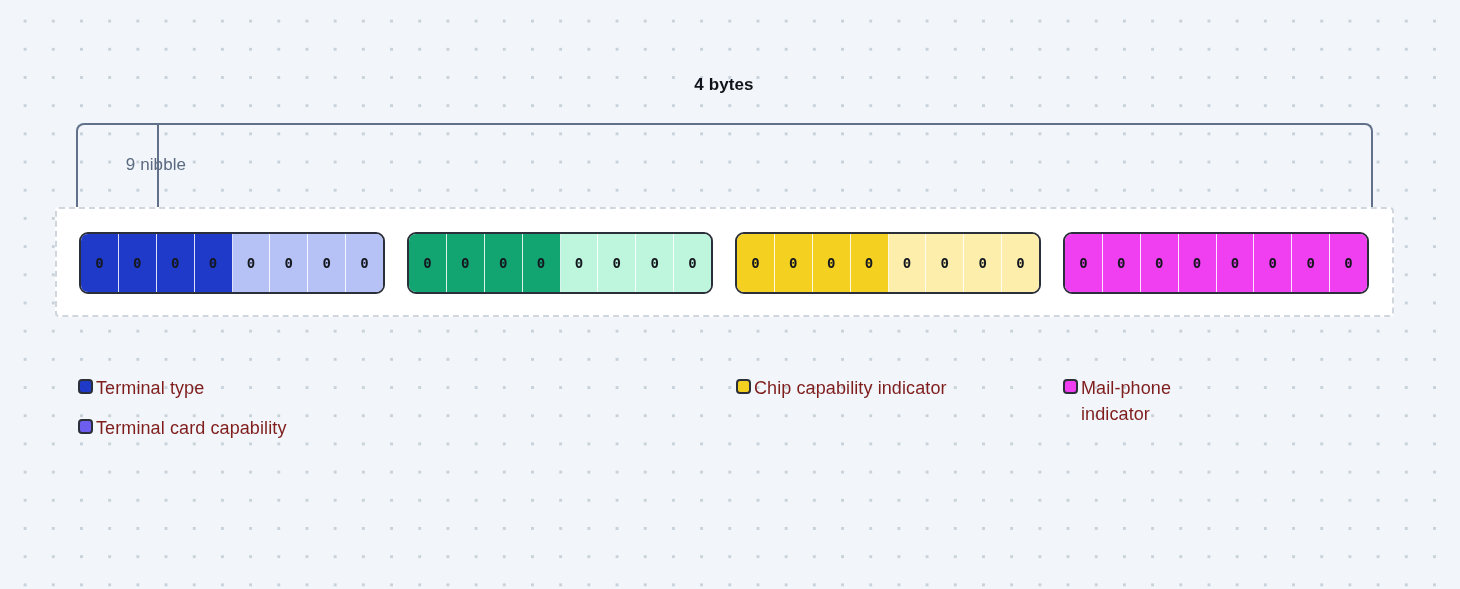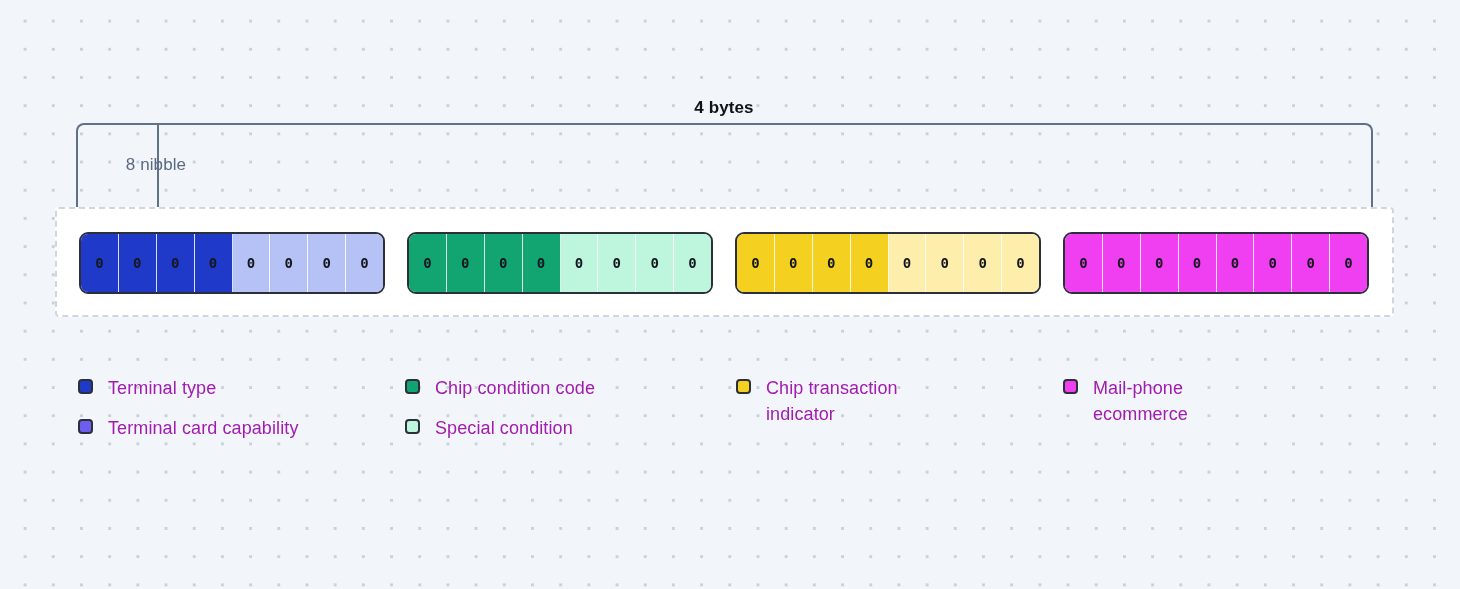--- a/index.html
+++ b/index.html
@@ -16,21 +16,21 @@
     background-image: radial-gradient(circle, #c9d2db 1.6px, rgba(0,0,0,0) 1.7px);
     background-size: 28.2px 28.2px;
     background-position: 11px 7px;
     position: relative;
   }
 
   
   #byte-title {
     position: absolute;
     left: 0;
-    top: 98px;
+    top: 75px;
     width: 1460px;
     text-align: center;
     font-size: 17px;
     font-weight: bold;
     color: #10131a;
     letter-spacing: 0.1px;
   }
   
   #byte-title-inner {
     display: inline-block;
@@ -138,42 +138,42 @@
   .legend-swatch {
     width: 15px;
     height: 15px;
     border: 2px solid #2b2f3a;
     border-radius: 4px;
     box-sizing: border-box;
     flex: 0 0 auto;
     margin-top: 4px;
   }
   .legend-label {
-    margin-left: 15px;
+    margin-left: 3px;
     font-size: 18px;
     line-height: 26px;
-    color: #a21caf;
+    color: #7f1d1d;
     letter-spacing: 0.1px;
   }
   
   #legend-col-0 .legend-label { max-width: 200px; }
   #legend-col-1 .legend-label { max-width: 245px; }
   #legend-col-2 .legend-label { max-width: 200px; }
   #legend-col-3 .legend-label { max-width: 160px; }
 </style>
 </head>
 <body>
 
 <div id="byte-title">
   <span id="byte-title-inner">4 bytes</span>
 </div>
 
 <div id="bracket"></div>
 <div id="bracket-divider"></div>
-<div id="nibble-label">8 nibble</div>
+<div id="nibble-label">9 nibble</div>
 
 <div id="bytes-container"></div>
 
 <div class="byte-block" id="byte-block-0">
     <div class="bit-cell" style="background: rgb(31, 58, 201);">0</div>
     <div class="bit-cell" style="background: rgb(31, 58, 201);">0</div>
     <div class="bit-cell" style="background: rgb(31, 58, 201);">0</div>
     <div class="bit-cell" style="background: rgb(31, 58, 201);">0</div>
     <div class="bit-cell" style="background: rgb(182, 194, 245);">0</div>
     <div class="bit-cell" style="background: rgb(182, 194, 245);">0</div>
@@ -215,35 +215,25 @@
   <div class="legend-col" id="legend-col-0">
       <div class="legend-item">
         <span class="legend-swatch" style="background: rgb(31, 58, 201);"></span>
         <span class="legend-label">Terminal type</span>
       </div>
       <div class="legend-item">
         <span class="legend-swatch" style="background: rgb(109, 94, 240);"></span>
         <span class="legend-label">Terminal card capability</span>
       </div>
     </div>
-  <div class="legend-col" id="legend-col-1">
-      <div class="legend-item">
-        <span class="legend-swatch" style="background: rgb(18, 165, 114);"></span>
-        <span class="legend-label">Chip condition code</span>
-      </div>
-      <div class="legend-item">
-        <span class="legend-swatch" style="background: rgb(189, 245, 221);"></span>
-        <span class="legend-label">Special condition</span>
-      </div>
-    </div>
   <div class="legend-col" id="legend-col-2">
       <div class="legend-item">
         <span class="legend-swatch" style="background: rgb(244, 208, 33);"></span>
-        <span class="legend-label">Chip transaction indicator</span>
+        <span class="legend-label">Chip capability indicator</span>
       </div>
     </div>
   <div class="legend-col" id="legend-col-3">
       <div class="legend-item">
         <span class="legend-swatch" style="background: rgb(239, 63, 240);"></span>
-        <span class="legend-label">Mail-phone ecommerce</span>
+        <span class="legend-label">Mail-phone indicator</span>
       </div>
     </div>
 </div>
 
 </body></html>

